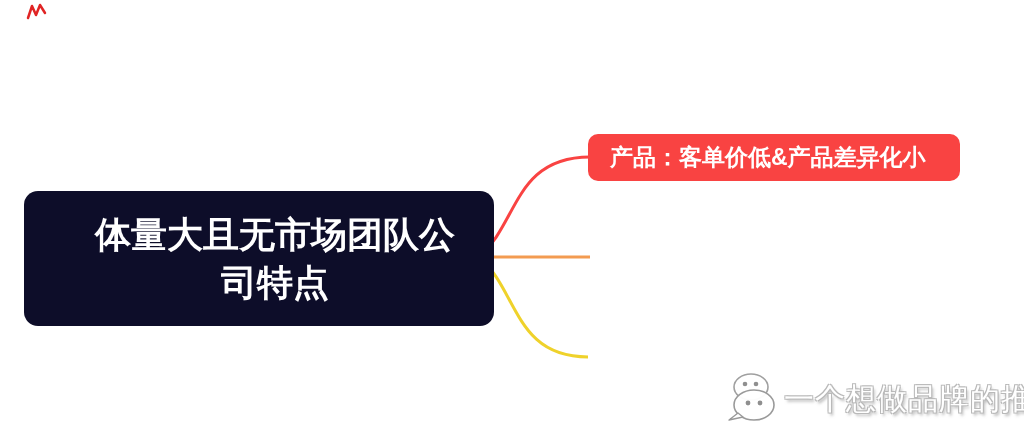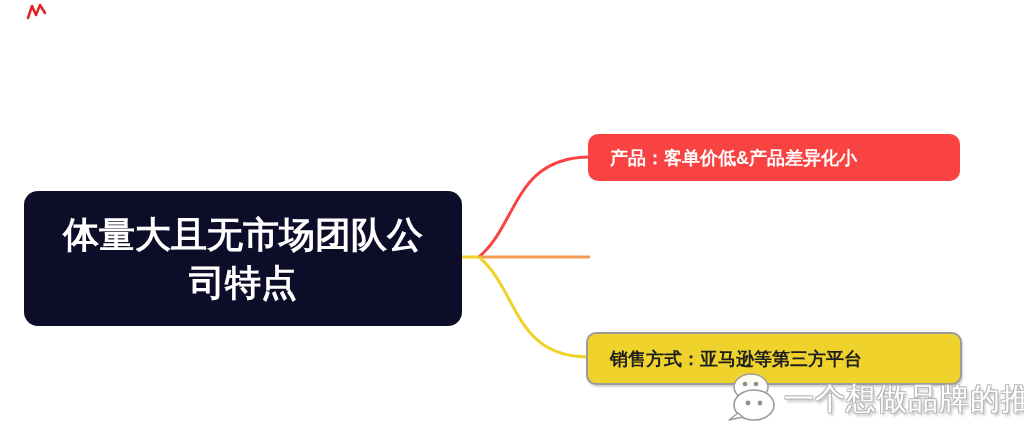--- a/index.html
+++ b/index.html
@@ -6,26 +6,26 @@
   .canvas{
     position:relative;width:1024px;height:442px;background:#ffffff;
     font-family:"Liberation Sans", sans-serif;overflow:hidden;
   }
   svg.connectors{position:absolute;left:0;top:0;z-index:1;}
   .corner-mark{position:absolute;left:26px;top:3px;z-index:2;}
   .root-box{
     position:absolute;left:24px;top:191px;width:438px;height:135px;
     background:#0d0d29;border-radius:14px;z-index:2;
     display:flex;flex-direction:column;align-items:center;justify-content:center;
-    color:#ffffff;font-weight:bold;font-size:36px;line-height:1.32;text-align:center;
+    color:#ffffff;font-weight:bold;font-size:36px;line-height:1.32;text-align:center;padding-left:32px;
   }
   .branch{
     position:absolute;left:588px;width:372px;height:47px;border-radius:10px;
     box-sizing:border-box;display:flex;align-items:center;padding-left:22px;
-    font-weight:bold;font-size:18px;z-index:2;white-space:nowrap;
+    font-weight:bold;font-size:23px;z-index:2;white-space:nowrap;
   }
   .branch-product{top:134px;background:#f94342;color:#ffffff;}
   .branch-volume{top:233px;background:#f39b51;color:#1f1f1f;}
   .branch-sales{
     top:332px;left:586px;width:376px;height:53px;
     background:#efd22b;color:#1f1f1f;border:2px solid #9b9b9b;
     box-shadow:1px 2px 2px rgba(0,0,0,0.18);
   }
   .watermark{
     position:absolute;left:724px;top:372px;z-index:3;
@@ -56,23 +56,20 @@
   <div class="root-box">
     <div>体量大且无市场团队公</div>
     <div>司特点</div>
   </div>
 
   <div class="branch branch-product">
     <span>产品：客单价低&amp;产品差异化小</span>
   </div>
 
 
-  <div class="branch branch-sales">
-    <span>销售方式：亚马逊等第三方平台</span>
-  </div>
 
   <div class="watermark">
     <svg width="58" height="54" viewBox="0 0 58 54">
       <ellipse cx="27" cy="15" rx="17" ry="13" fill="rgba(255,255,255,0.92)" stroke="#a0a0a0" stroke-width="1.6"></ellipse>
       <circle cx="21" cy="12" r="2.3" fill="#8f8f8f"></circle>
       <circle cx="32" cy="12" r="2.3" fill="#8f8f8f"></circle>
       <ellipse cx="30" cy="33" rx="20" ry="15" fill="rgba(255,255,255,0.96)" stroke="#9a9a9a" stroke-width="1.6"></ellipse>
       <path d="M14,41 L5,48 L19,45 Z" fill="#ffffff" stroke="#9a9a9a" stroke-width="1.4" stroke-linejoin="round"></path>
       <circle cx="24" cy="31" r="2.4" fill="#8f8f8f"></circle>
       <circle cx="36" cy="31" r="2.4" fill="#8f8f8f"></circle>

